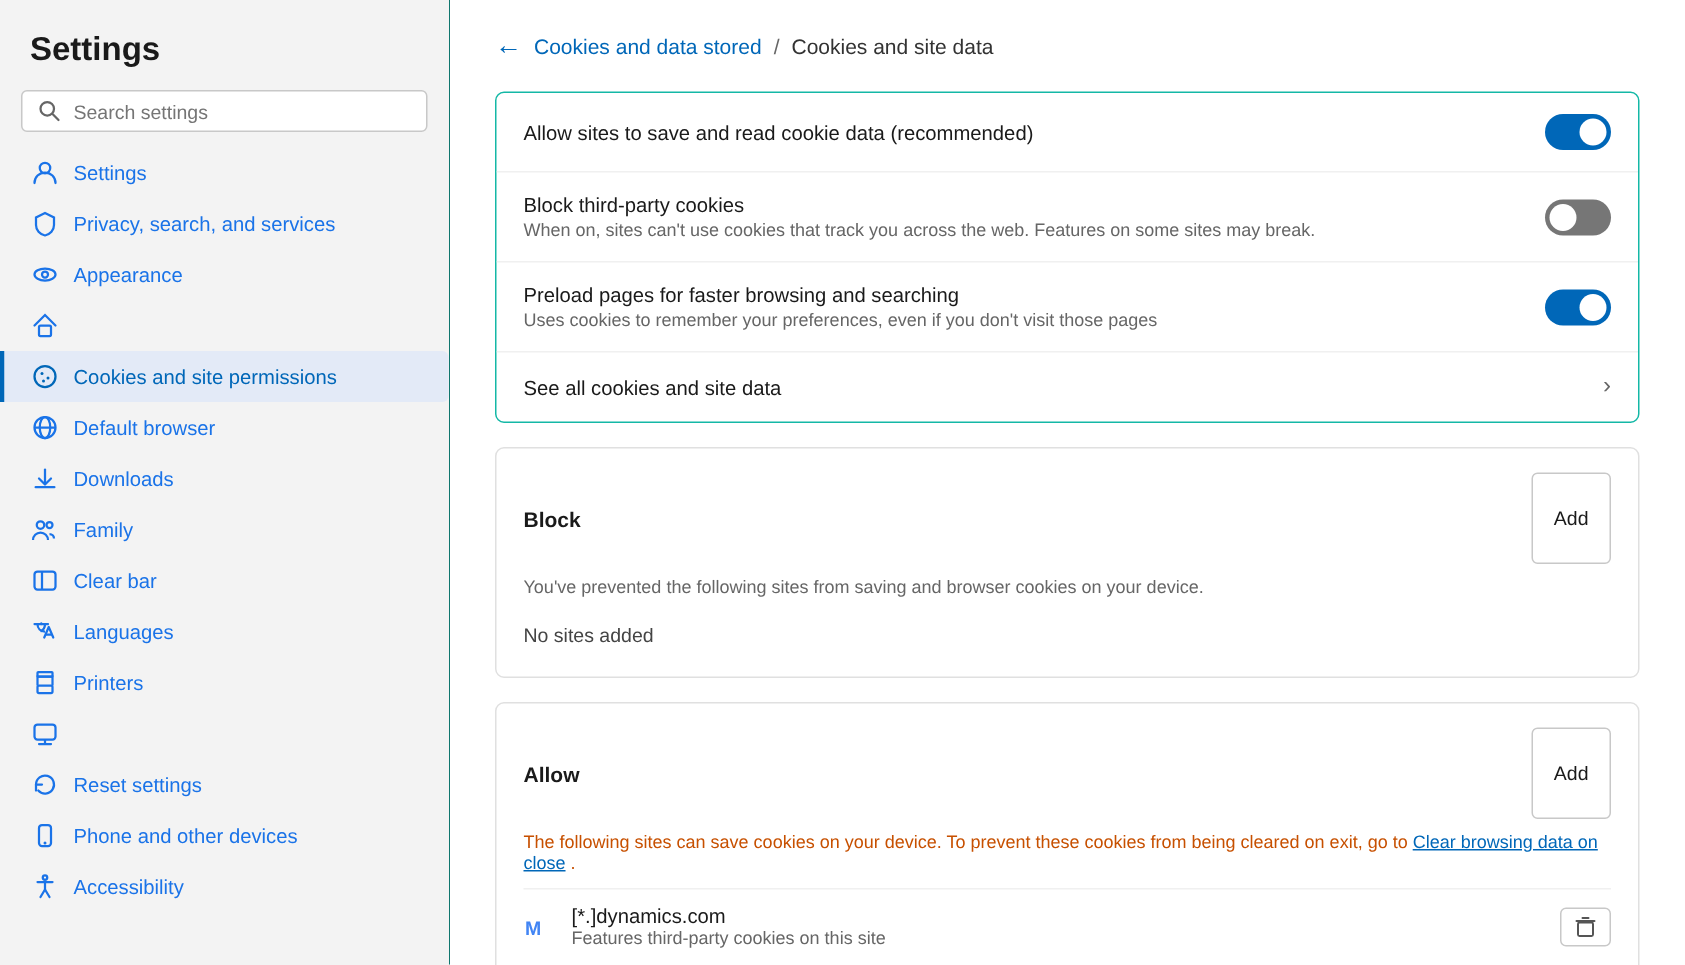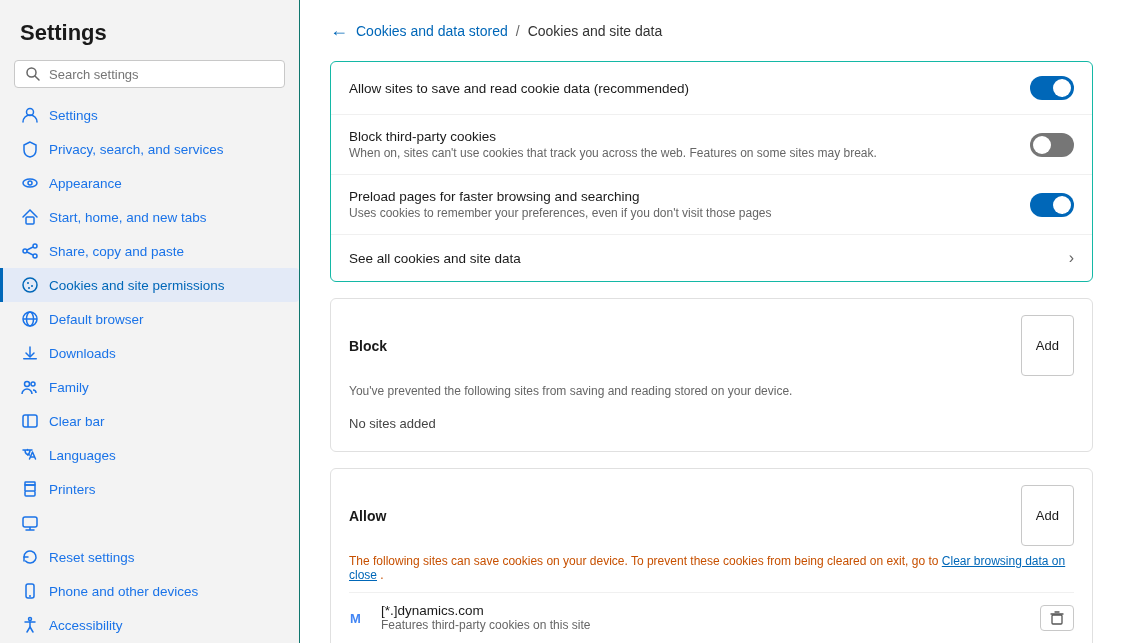--- a/index.html
+++ b/index.html
@@ -241,33 +241,20 @@
         </span>
     <span class="nav-label">Appearance</span>
   </div>
       <div class="nav-item">
     <span class="nav-icon">
           <svg viewBox="0 0 18 18" width="18" height="18" fill="none">
             <path d="M2 9l7-7 7 7" stroke="currentColor" stroke-width="1.5" stroke-linecap="round"></path>
             <rect x="5" y="9" width="8" height="7" rx="1" stroke="currentColor" stroke-width="1.5"></rect>
           </svg>
         </span>
-    <span class="nav-label">Start, home, and new tabs</span>
-  </div>
-      <div class="nav-item">
-    <span class="nav-icon">
-          <svg viewBox="0 0 18 18" width="18" height="18" fill="none">
-            <circle cx="14" cy="4" r="2" stroke="currentColor" stroke-width="1.5"></circle>
-            <circle cx="4" cy="9" r="2" stroke="currentColor" stroke-width="1.5"></circle>
-            <circle cx="14" cy="14" r="2" stroke="currentColor" stroke-width="1.5"></circle>
-            <line x1="6" y1="8" x2="12" y2="5" stroke="currentColor" stroke-width="1.5"></line>
-            <line x1="6" y1="10" x2="12" y2="13" stroke="currentColor" stroke-width="1.5"></line>
-          </svg>
-        </span>
-    <span class="nav-label">Share, copy and paste</span>
   </div>
       <div class="nav-item active">
     <span class="nav-icon">
           <svg viewBox="0 0 18 18" width="18" height="18" fill="none">
             <circle cx="9" cy="9" r="7" stroke="currentColor" stroke-width="1.5"></circle>
             <circle cx="7" cy="7" r="1" fill="currentColor"></circle>
             <circle cx="11" cy="10" r="1" fill="currentColor"></circle>
             <circle cx="8" cy="12" r="1" fill="currentColor"></circle>
           </svg>
         </span>
@@ -425,21 +412,21 @@
     </div>
     <span class="chevron-right">›</span>
   </div>
     </div>
 
   <div class="section-card">
     <div class="section-header">
       <span class="section-title">Block</span>
       <button class="add-btn">Add</button>
     </div>
-    <div class="section-desc">You've prevented the following sites from saving and reading stored on your device.</div>
+    <div class="section-desc">You've prevented the following sites from saving and browser cookies on your device.</div>
     <div class="no-sites">No sites added</div>
   </div>
 
   <div class="section-card">
     <div class="section-header">
       <span class="section-title">Allow</span>
       <button class="add-btn">Add</button>
     </div>
     <div class="section-desc orange">
       <span>The following sites can save cookies on your device. To prevent these cookies from being cleared on exit, go to</span>

